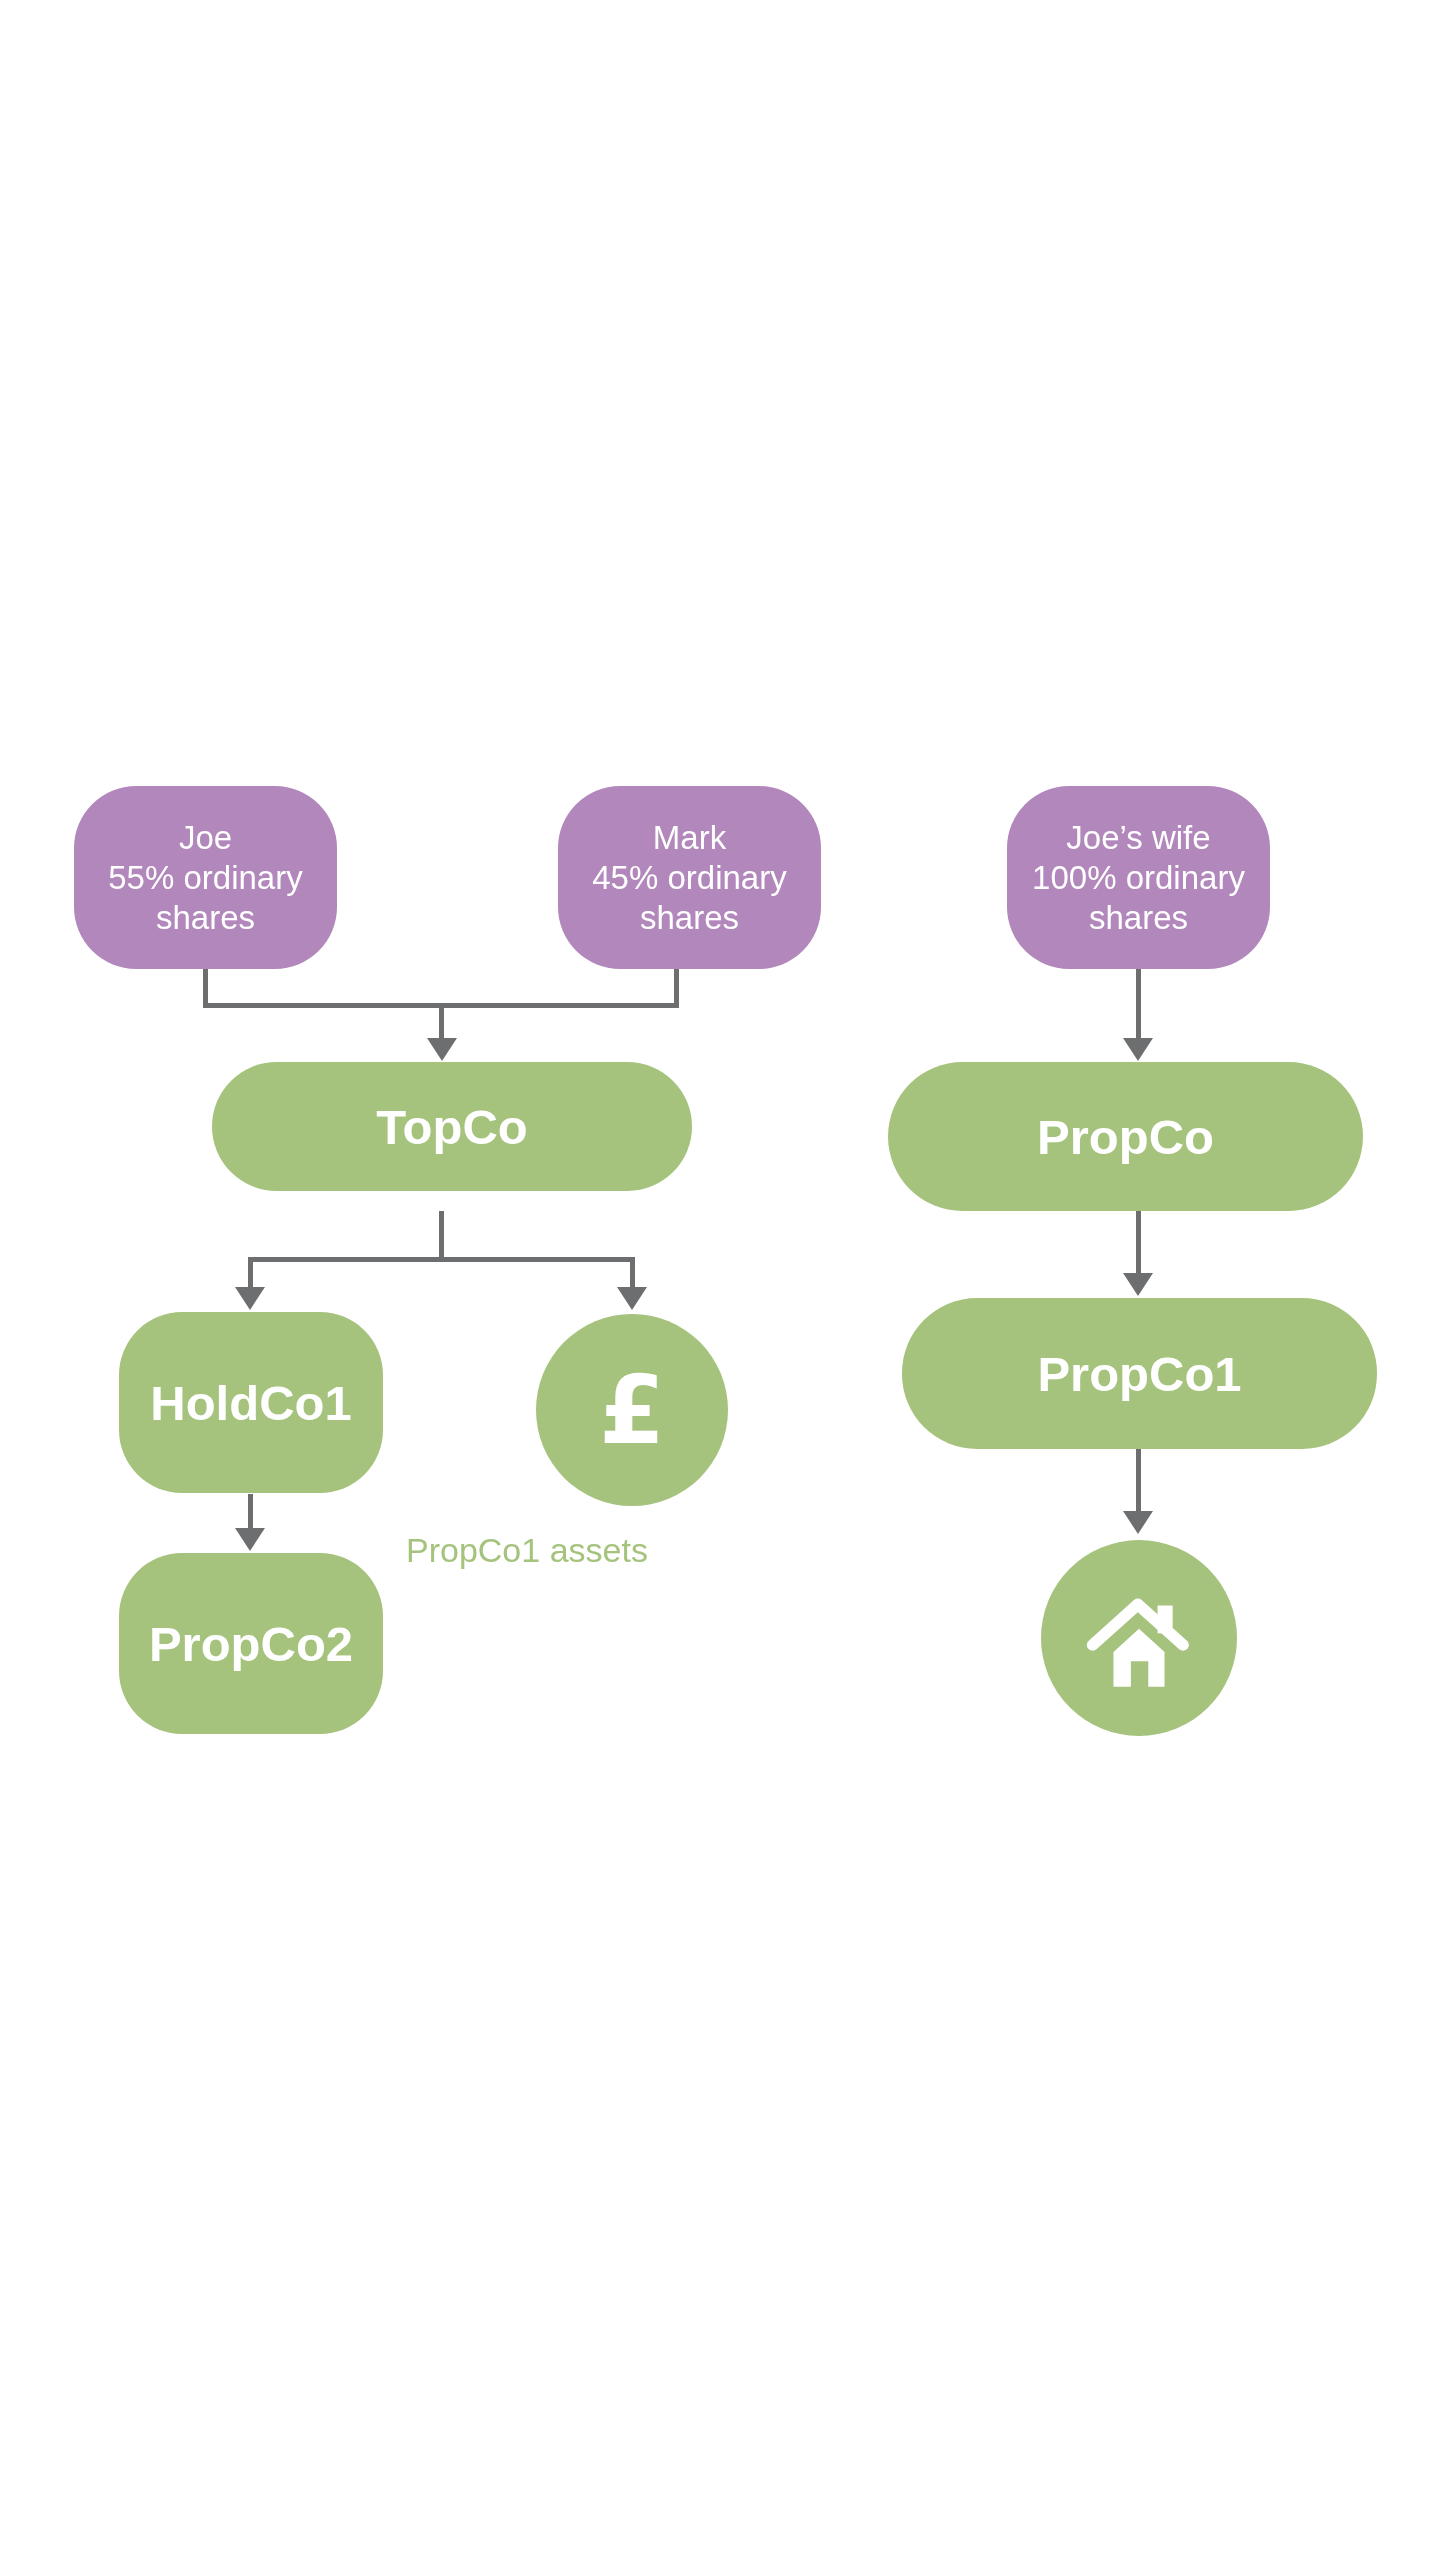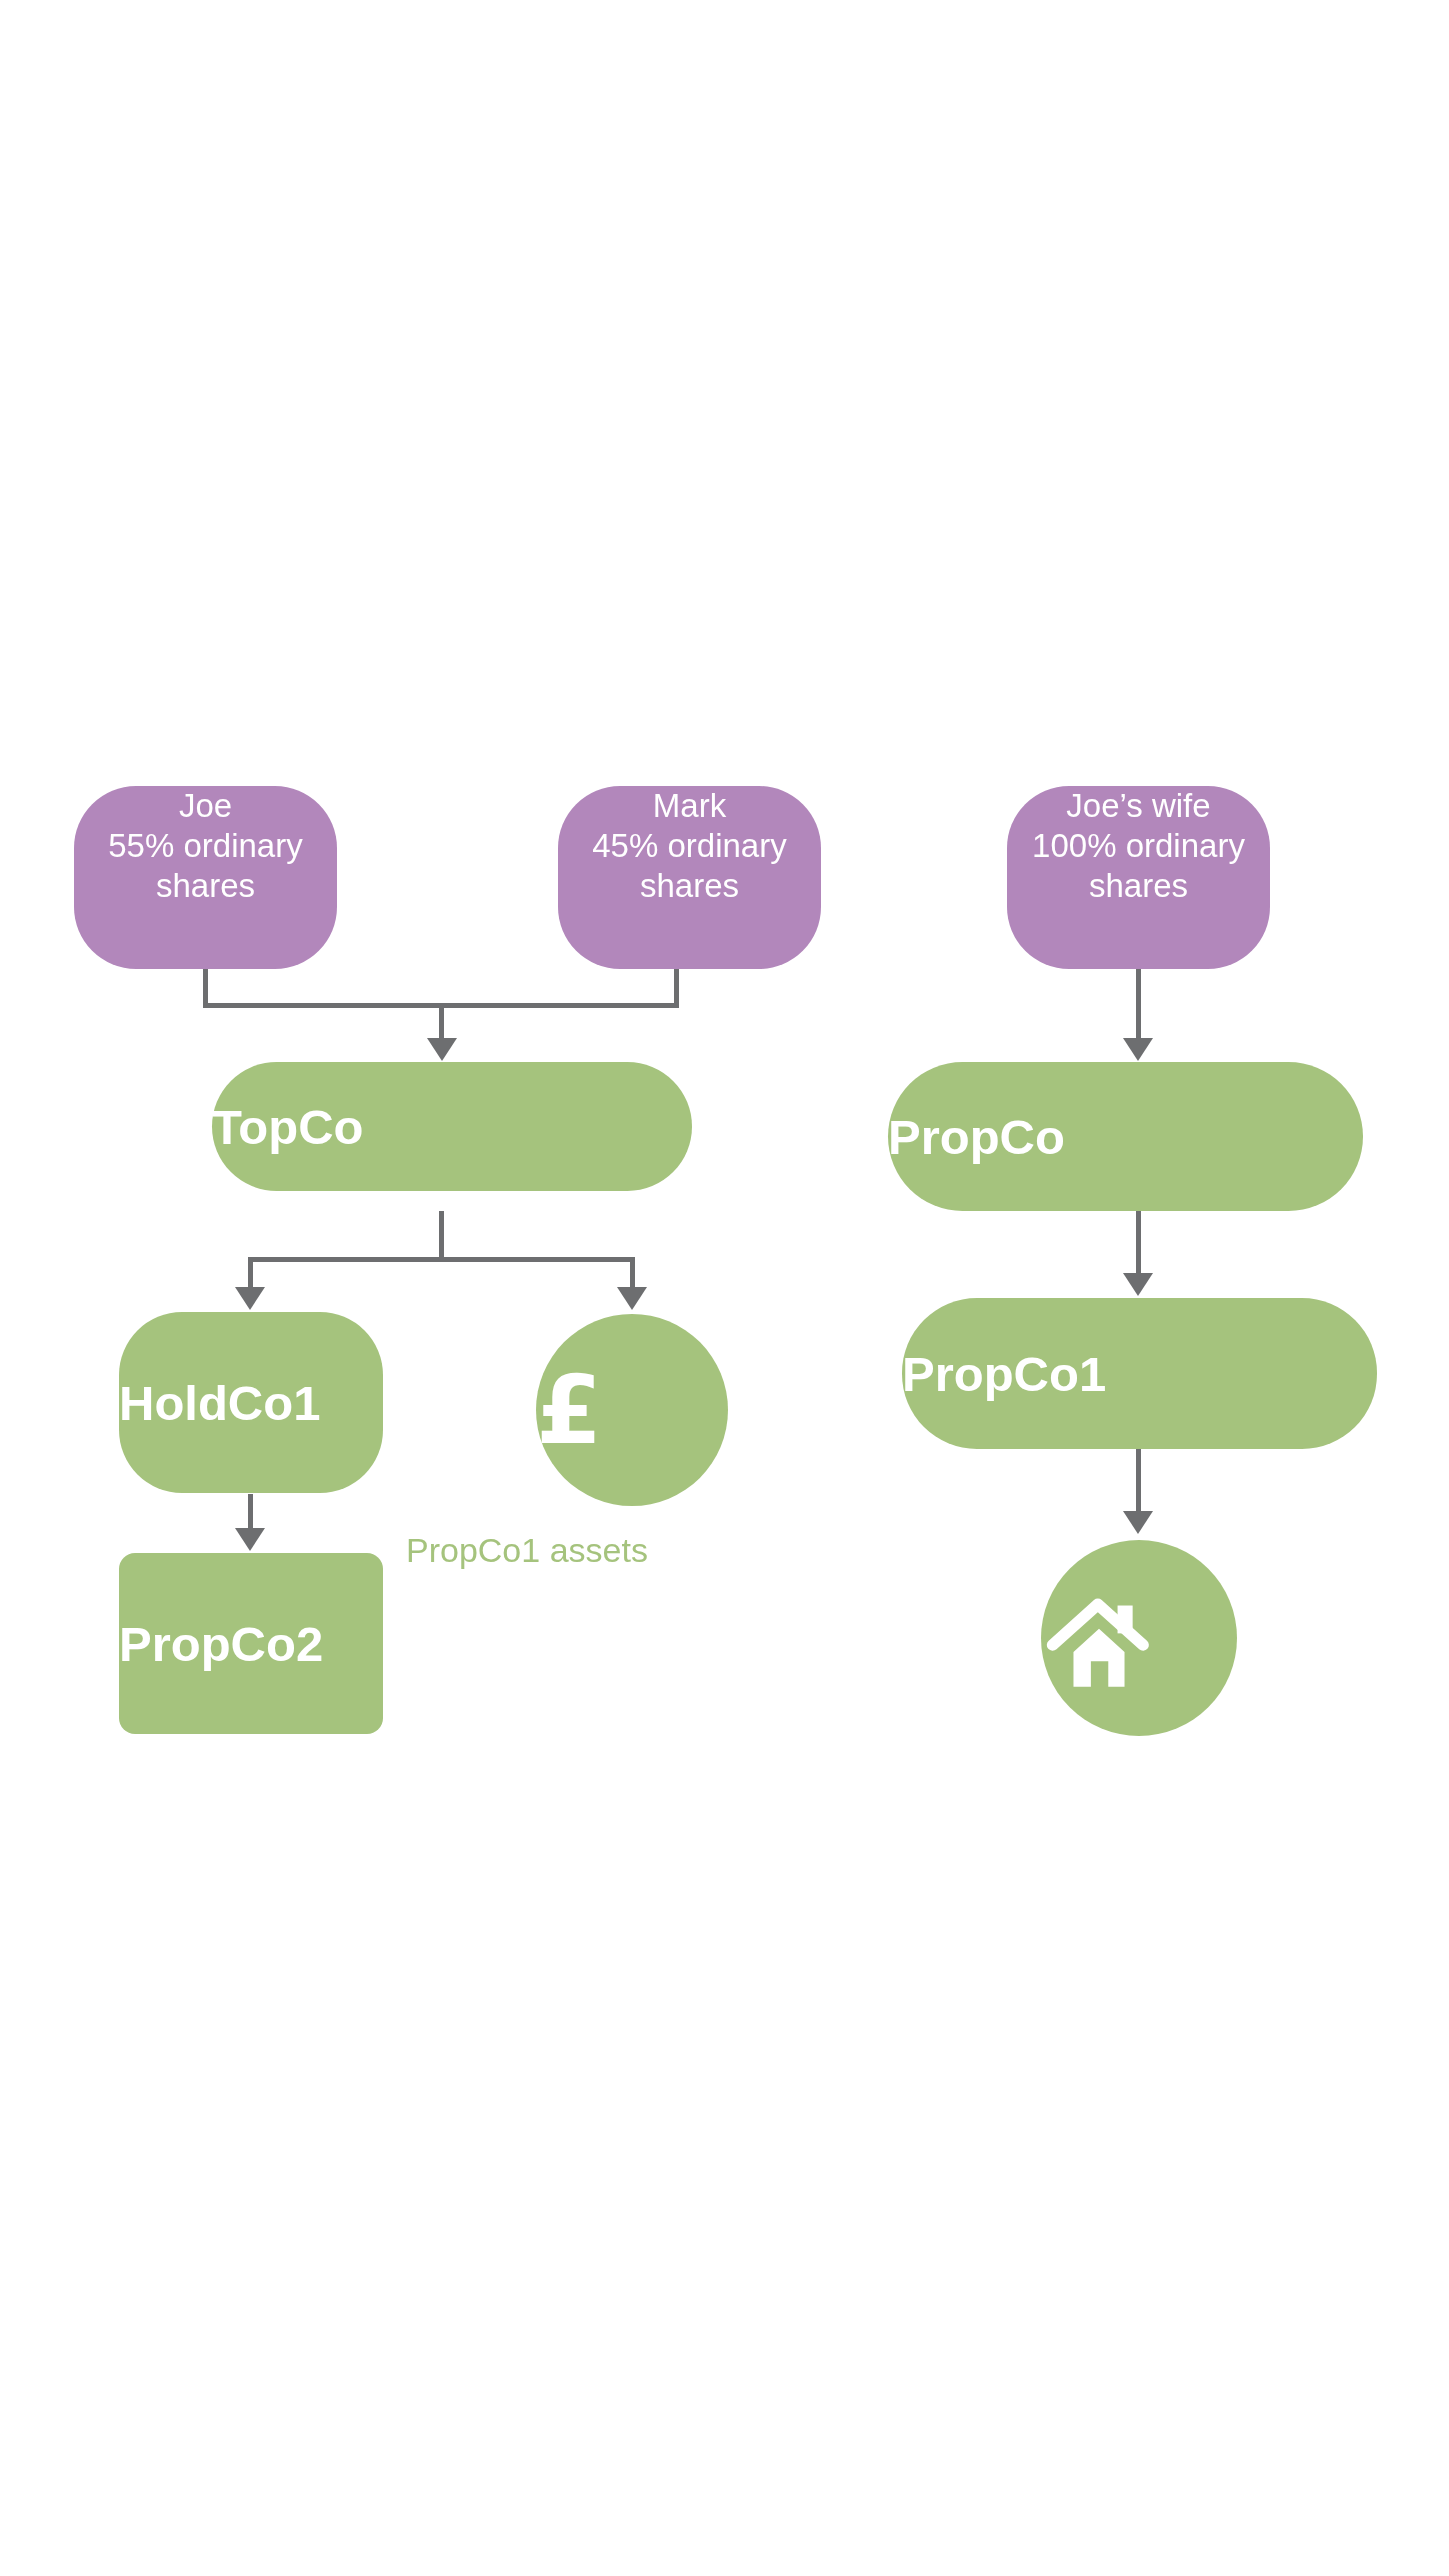--- a/index.html
+++ b/index.html
@@ -5,21 +5,21 @@
   html,body{margin:0;padding:0;background:#ffffff;}
   #canvas{
     position:relative;
     width:1449px;height:2576px;
     background:#ffffff;
     font-family:"Liberation Sans", sans-serif;
     overflow:hidden;
   }
   .node{
     position:absolute;
-    display:flex;align-items:center;
+    display:flex;align-items:center;justify-content:center;
     color:var(--label,#fff);
     text-align:center;
   }
   .person{
     background:var(--purple,#b287bb);
     border-radius:62px;
     font-size:33px;line-height:40px;font-weight:400;
     flex-direction:column;
   }
   .pill{
@@ -116,21 +116,21 @@
   </div>
 
   <div class="line" style="left:248px;top:1494px;width:4.5px;height:36px;"></div>
   <div class="arrow-down" style="left:235px;top:1528px;"></div>
 
   <div class="line" style="left:1136px;top:1449px;width:4.5px;height:63px;"></div>
   <div class="arrow-down" style="left:1123px;top:1511px;"></div>
 
   <div class="caption" style="left:406px;top:1531px;">PropCo1 assets</div>
 
-  <div class="node smallpill" style="left:119px;top:1553px;width:264px;height:181px;border-radius:16px;">
+  <div class="node smallpill" style="left:119px;top:1553px;width:264px;height:181px;">
     <span>PropCo2</span>
   </div>
 
   <div class="node circle" style="left:1041px;top:1540px;width:196px;height:196px;">
     <span>
       <svg width="116" height="98" viewBox="0 0 100 84" xmlns="http://www.w3.org/2000/svg" aria-hidden="true">
         <rect x="66" y="14" width="13" height="24" fill="#ffffff"></rect>
         <path d="M28 54 L50 34 L72 54 L72 84 L58 84 L58 62 L43 62 L43 84 L28 84 Z" fill="#ffffff"></path>
         <path d="M10 48 L49 13 L88 48" fill="none" stroke="#ffffff" stroke-width="10" stroke-linecap="round" stroke-linejoin="round"></path>
       </svg>

